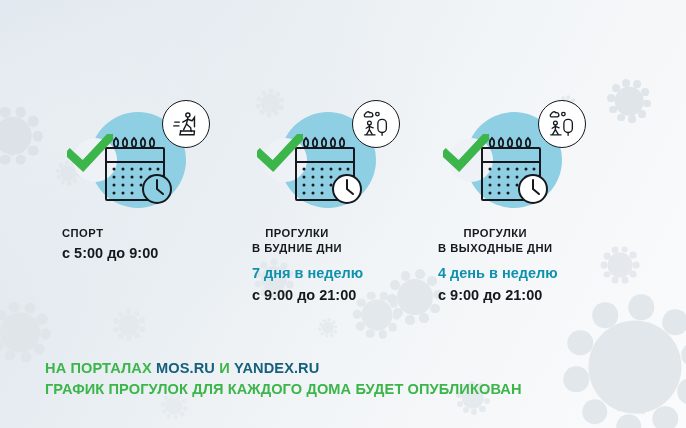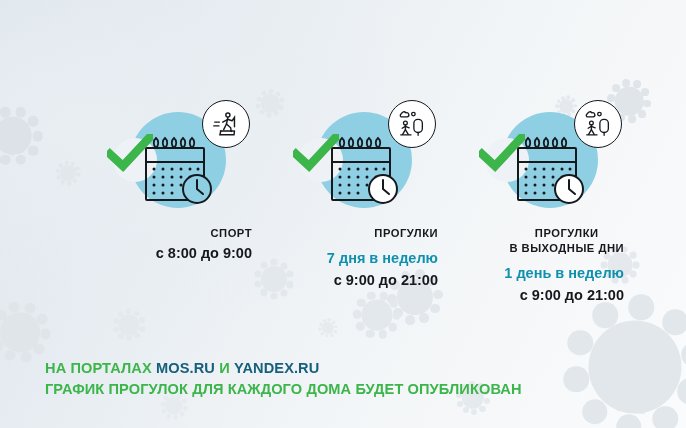--- a/index.html
+++ b/index.html
@@ -38,21 +38,21 @@
     font-size:15.5px;font-weight:bold;letter-spacing:.2px;
     line-height:1.42;color:#15181c;text-transform:uppercase;
   }
   #title div{white-space:nowrap;}
 
   
   #cards{
     position:absolute;left:0;top:100px;width:686px;height:200px;
     display:flex;justify-content:center;align-items:flex-start;
   }
-  .card{width:186px;position:relative;display:flex;flex-direction:column;align-items:flex-end;}
+  .card{width:186px;position:relative;display:flex;flex-direction:column;align-items:flex-start;}
   .card.sport{width:190px;}
 
   .iconwrap{position:relative;width:150px;height:118px;}
 
   .disc{
     position:absolute;left:28px;top:12px;width:96px;height:96px;border-radius:50%;
     background:#8ecfe4;
   }
   
   .disc::after{
@@ -508,21 +508,21 @@
               <path d="M24 13 L26 10 L26 20"></path>
               <path d="M5 15 L10 15 M4 19 L9.5 19"></path>
             </g>
           </svg>
         </div>
       </div>
 
       <div class="cap">
         <div>СПОРТ</div>
       </div>
-      <div class="hours">с 8:00 до 9:00</div>
+      <div class="hours">с 5:00 до 9:00</div>
     </div>
 
     <div class="card">
       <div class="iconwrap">
         <div class="disc"></div>
 
         <svg class="check" viewBox="0 0 46 38">
           <path d="M3 20 L16 32 L43 3" fill="none" stroke="#3cb54a" stroke-width="8.5" stroke-linecap="square" stroke-linejoin="miter"></path>
         </svg>
 
@@ -580,20 +580,21 @@
               <path d="M5 28.5 L16 28.5"></path>
               <rect x="19" y="12" width="9" height="14" rx="4.2"></rect>
               <path d="M23.5 26 L23.5 29"></path>
             </g>
           </svg>
         </div>
       </div>
 
       <div class="cap">
         <div>ПРОГУЛКИ</div>
+        <div>В БУДНИЕ ДНИ</div>
       </div>
       <div class="freq">7 дня в неделю</div>
       <div class="hours">с 9:00 до 21:00</div>
     </div>
 
     <div class="card">
       <div class="iconwrap">
         <div class="disc"></div>
 
         <svg class="check" viewBox="0 0 46 38">
@@ -656,21 +657,21 @@
               <path d="M23.5 26 L23.5 29"></path>
             </g>
           </svg>
         </div>
       </div>
 
       <div class="cap">
         <div>ПРОГУЛКИ</div>
         <div>В ВЫХОДНЫЕ ДНИ</div>
       </div>
-      <div class="freq">1 день в неделю</div>
+      <div class="freq">4 день в неделю</div>
       <div class="hours">с 9:00 до 21:00</div>
     </div>
 
   </div>
 
   <div id="footer">
     <div><span>НА ПОРТАЛАХ </span><span class="portal">MOS.RU</span><span class="conj"> И </span><span class="portal">YANDEX.RU</span></div>
     <div>ГРАФИК ПРОГУЛОК ДЛЯ КАЖДОГО ДОМА БУДЕТ ОПУБЛИКОВАН</div>
   </div>
 

